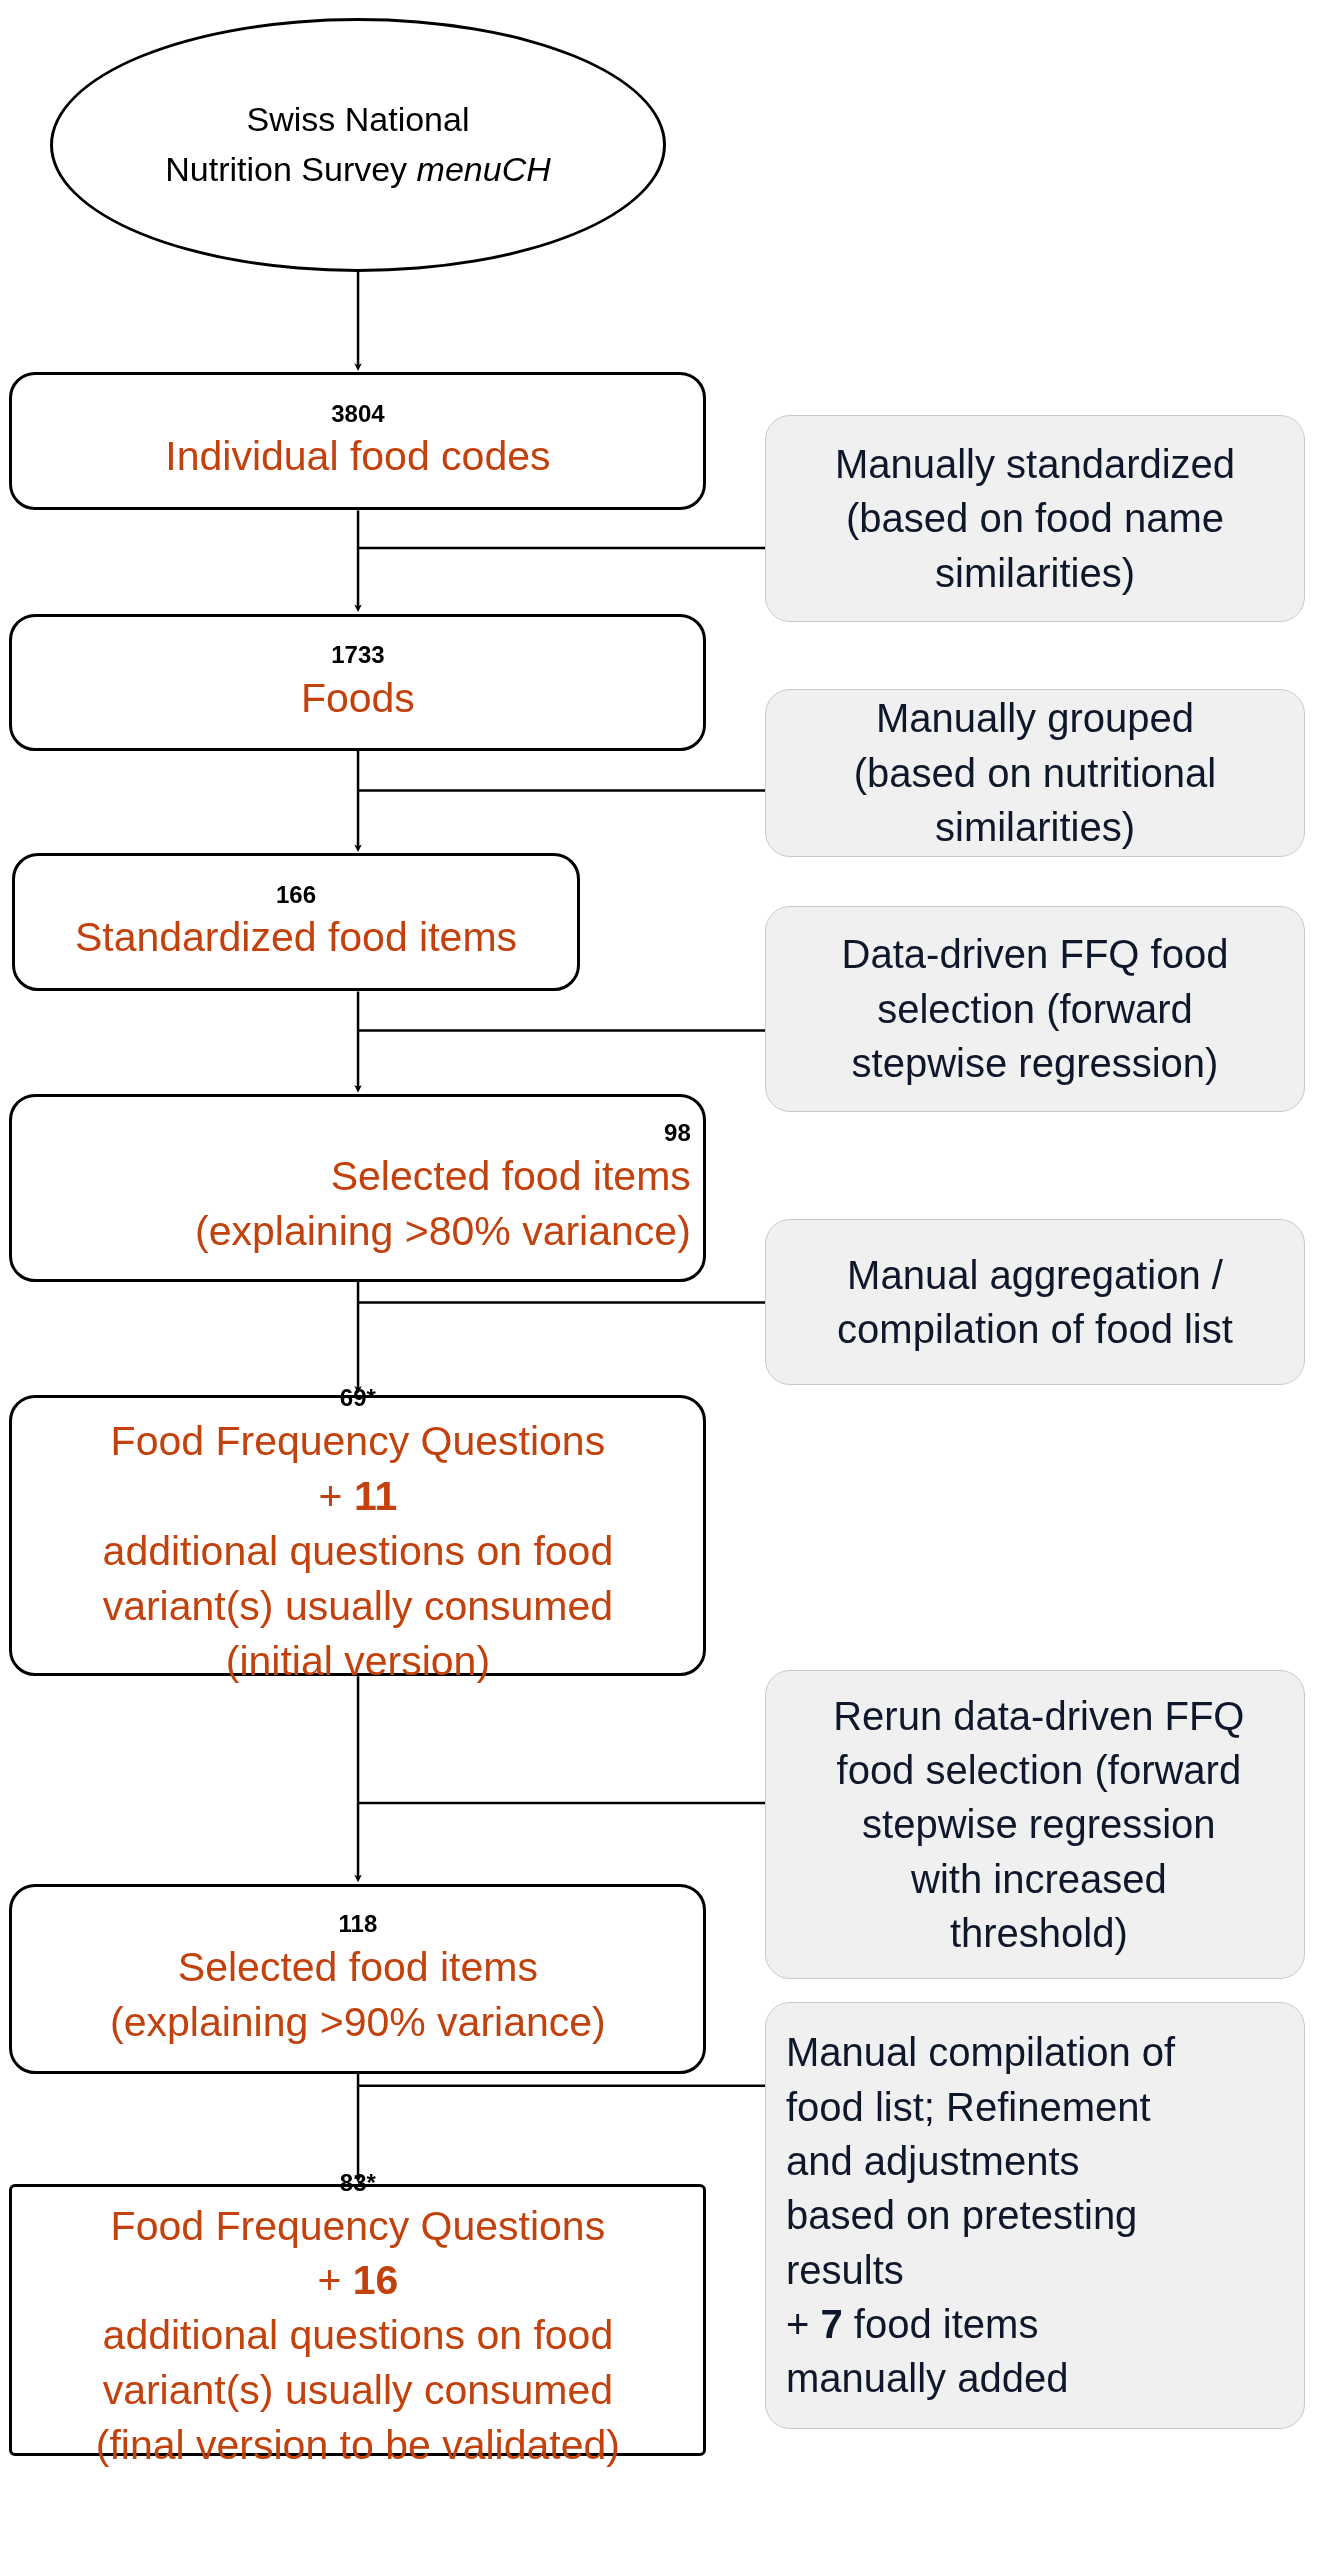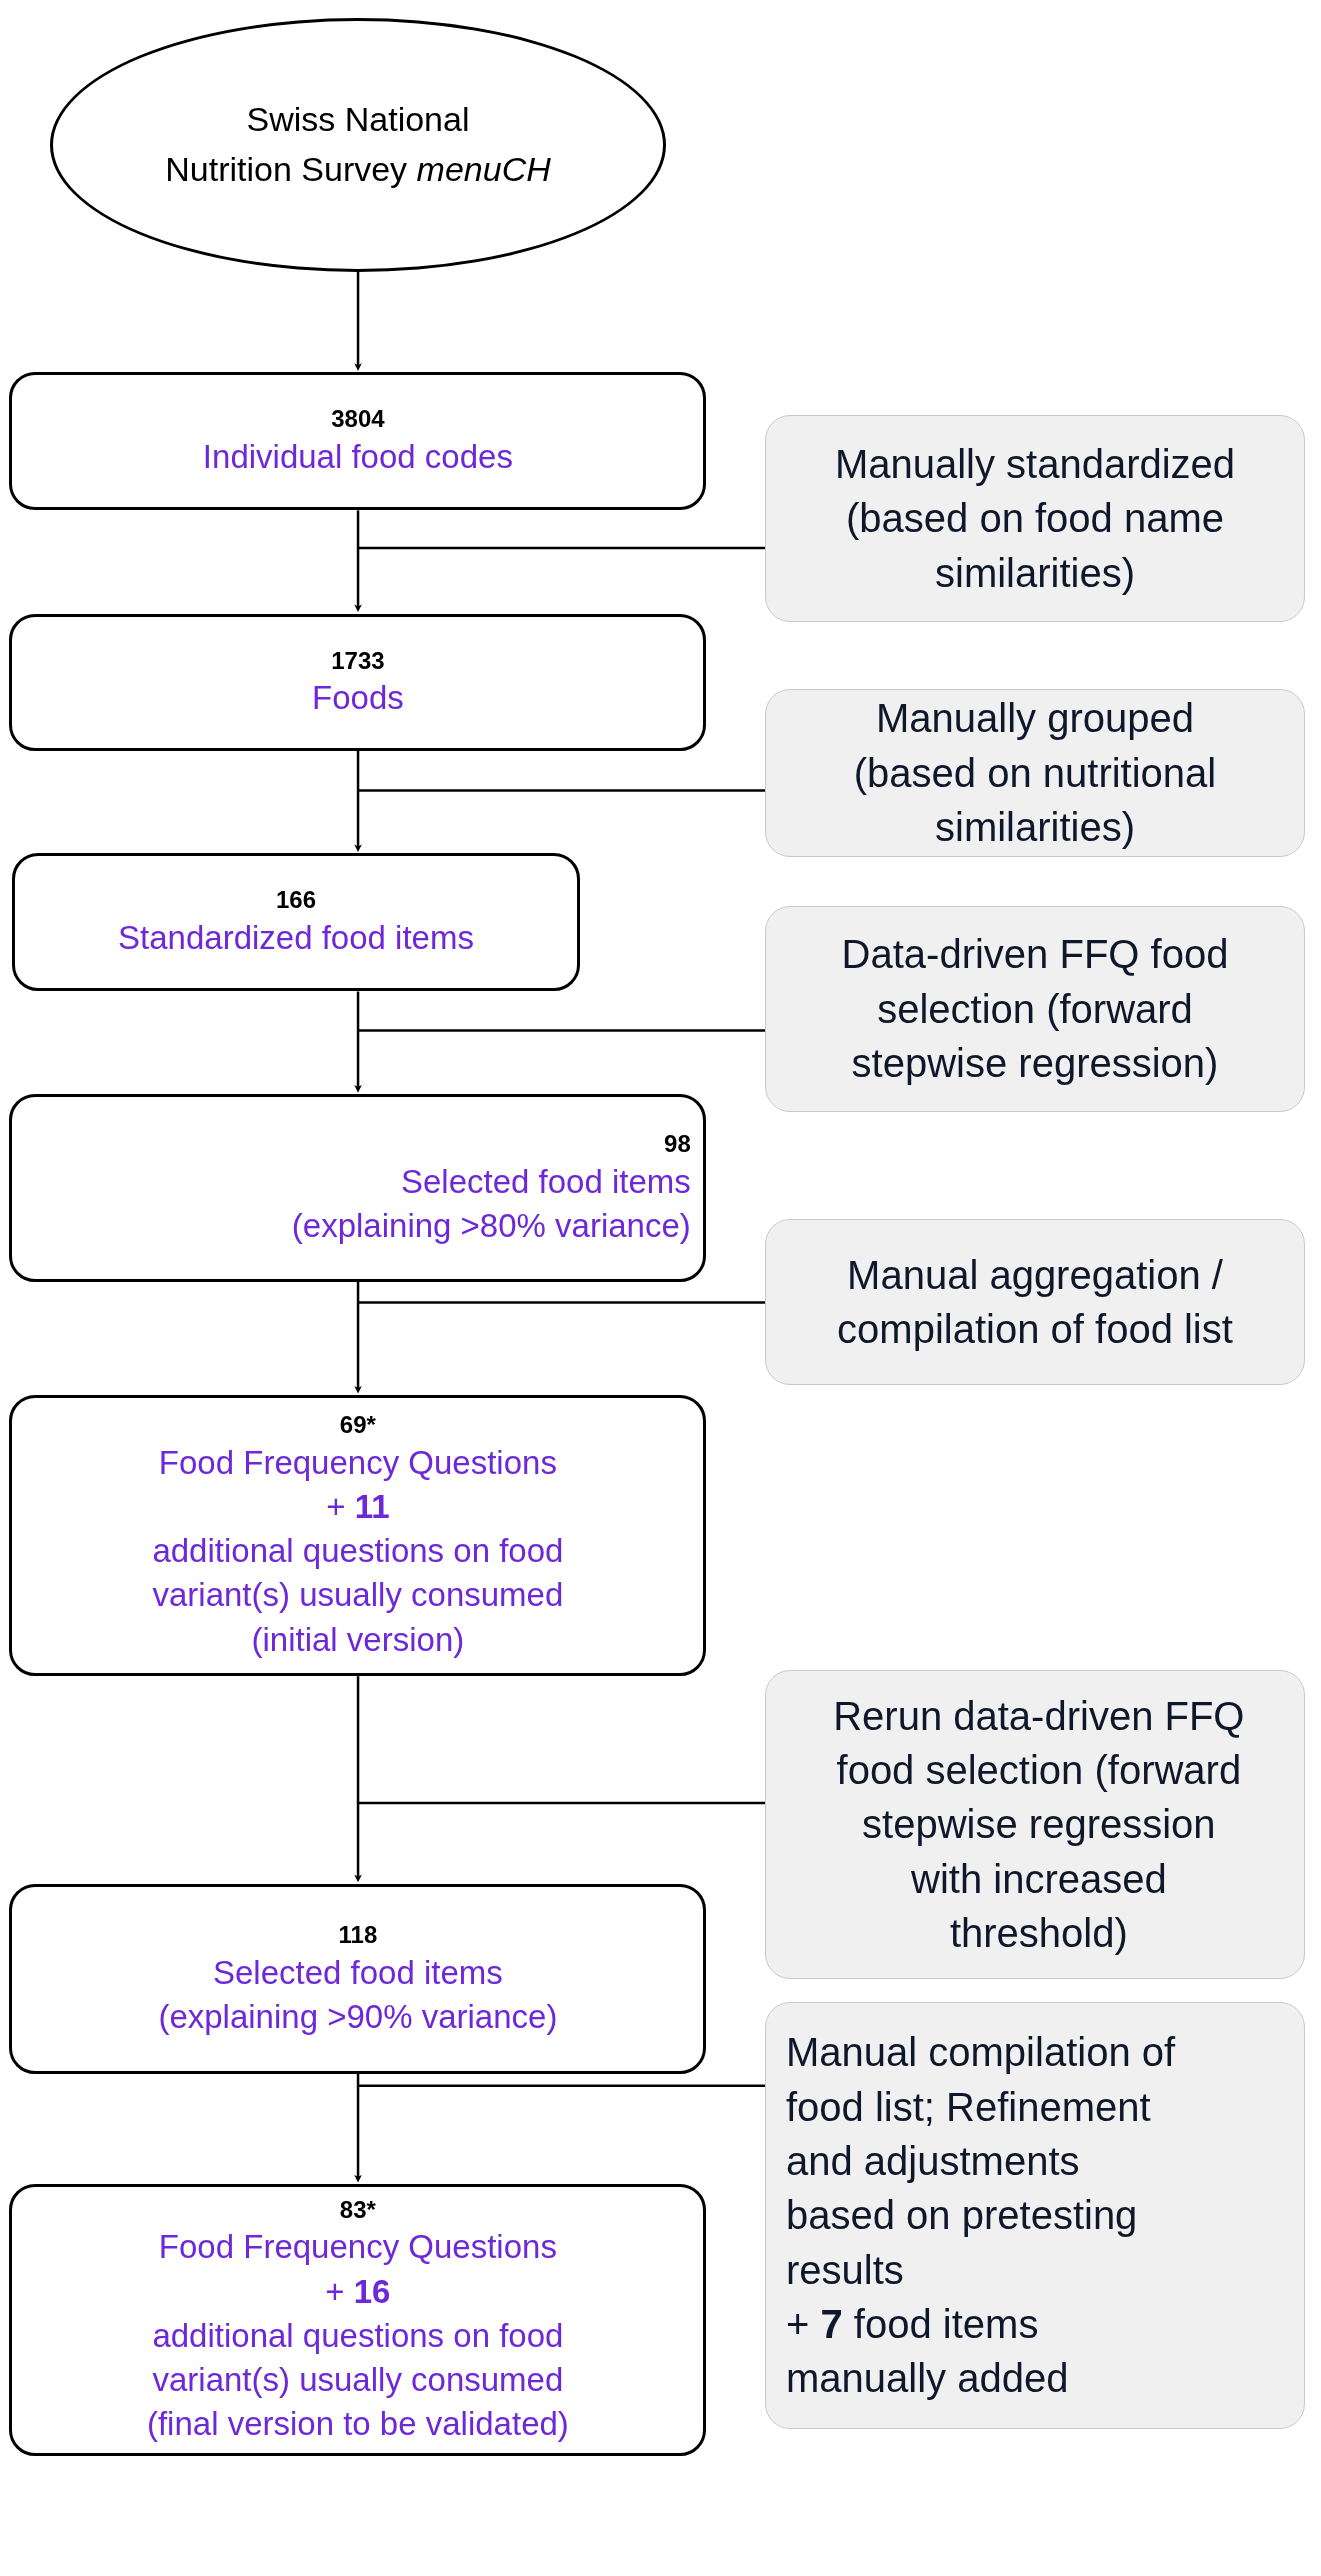--- a/index.html
+++ b/index.html
@@ -58,22 +58,22 @@
     text-align: center;
     padding: 3.8px 12.6px;
   }
   .node .num {
     font-size: 24px;
     font-weight: bold;
     color: #000000;
     line-height: 1.32;
   }
   .node .lbl {
-    font-size: 33px;
-    color: #6d28d9;
+    font-size: 41px;
+    color: #c2410c;
     line-height: 1.34;
   }
   .node .lbl b { font-weight: bold; }
 
   
   .note {
     position: absolute;
     border: 1.9px solid #c9c9c9;
     border-radius: 25px;
     background: #f0f0f0;
@@ -165,21 +165,21 @@
     <div class="lbl">variant(s) usually consumed</div>
     <div class="lbl">(initial version)</div>
   </div>
 
   <div class="node" style="left:9.4px; top:1884px; width:697px; height:190px;">
     <div class="num">118</div>
     <div class="lbl">Selected food items</div>
     <div class="lbl">(explaining &gt;90% variance)</div>
   </div>
 
-  <div class="node" style="left:9.4px; top:2184px; width:697px; height:272px;">
+  <div class="node" style="left:9.4px; top:2184px; width:697px; height:272px;border-radius:6px;">
     <div class="num">83*</div>
     <div class="lbl">Food Frequency Questions</div>
     <div class="lbl"><span>+ </span><b>16</b></div>
     <div class="lbl">additional questions on food</div>
     <div class="lbl">variant(s) usually consumed</div>
     <div class="lbl">(final version to be validated)</div>
   </div>
 
   <div class="note" style="left:765px; top:415px; width:540px; height:207px;">
     <div class="ln">Manually standardized</div>

